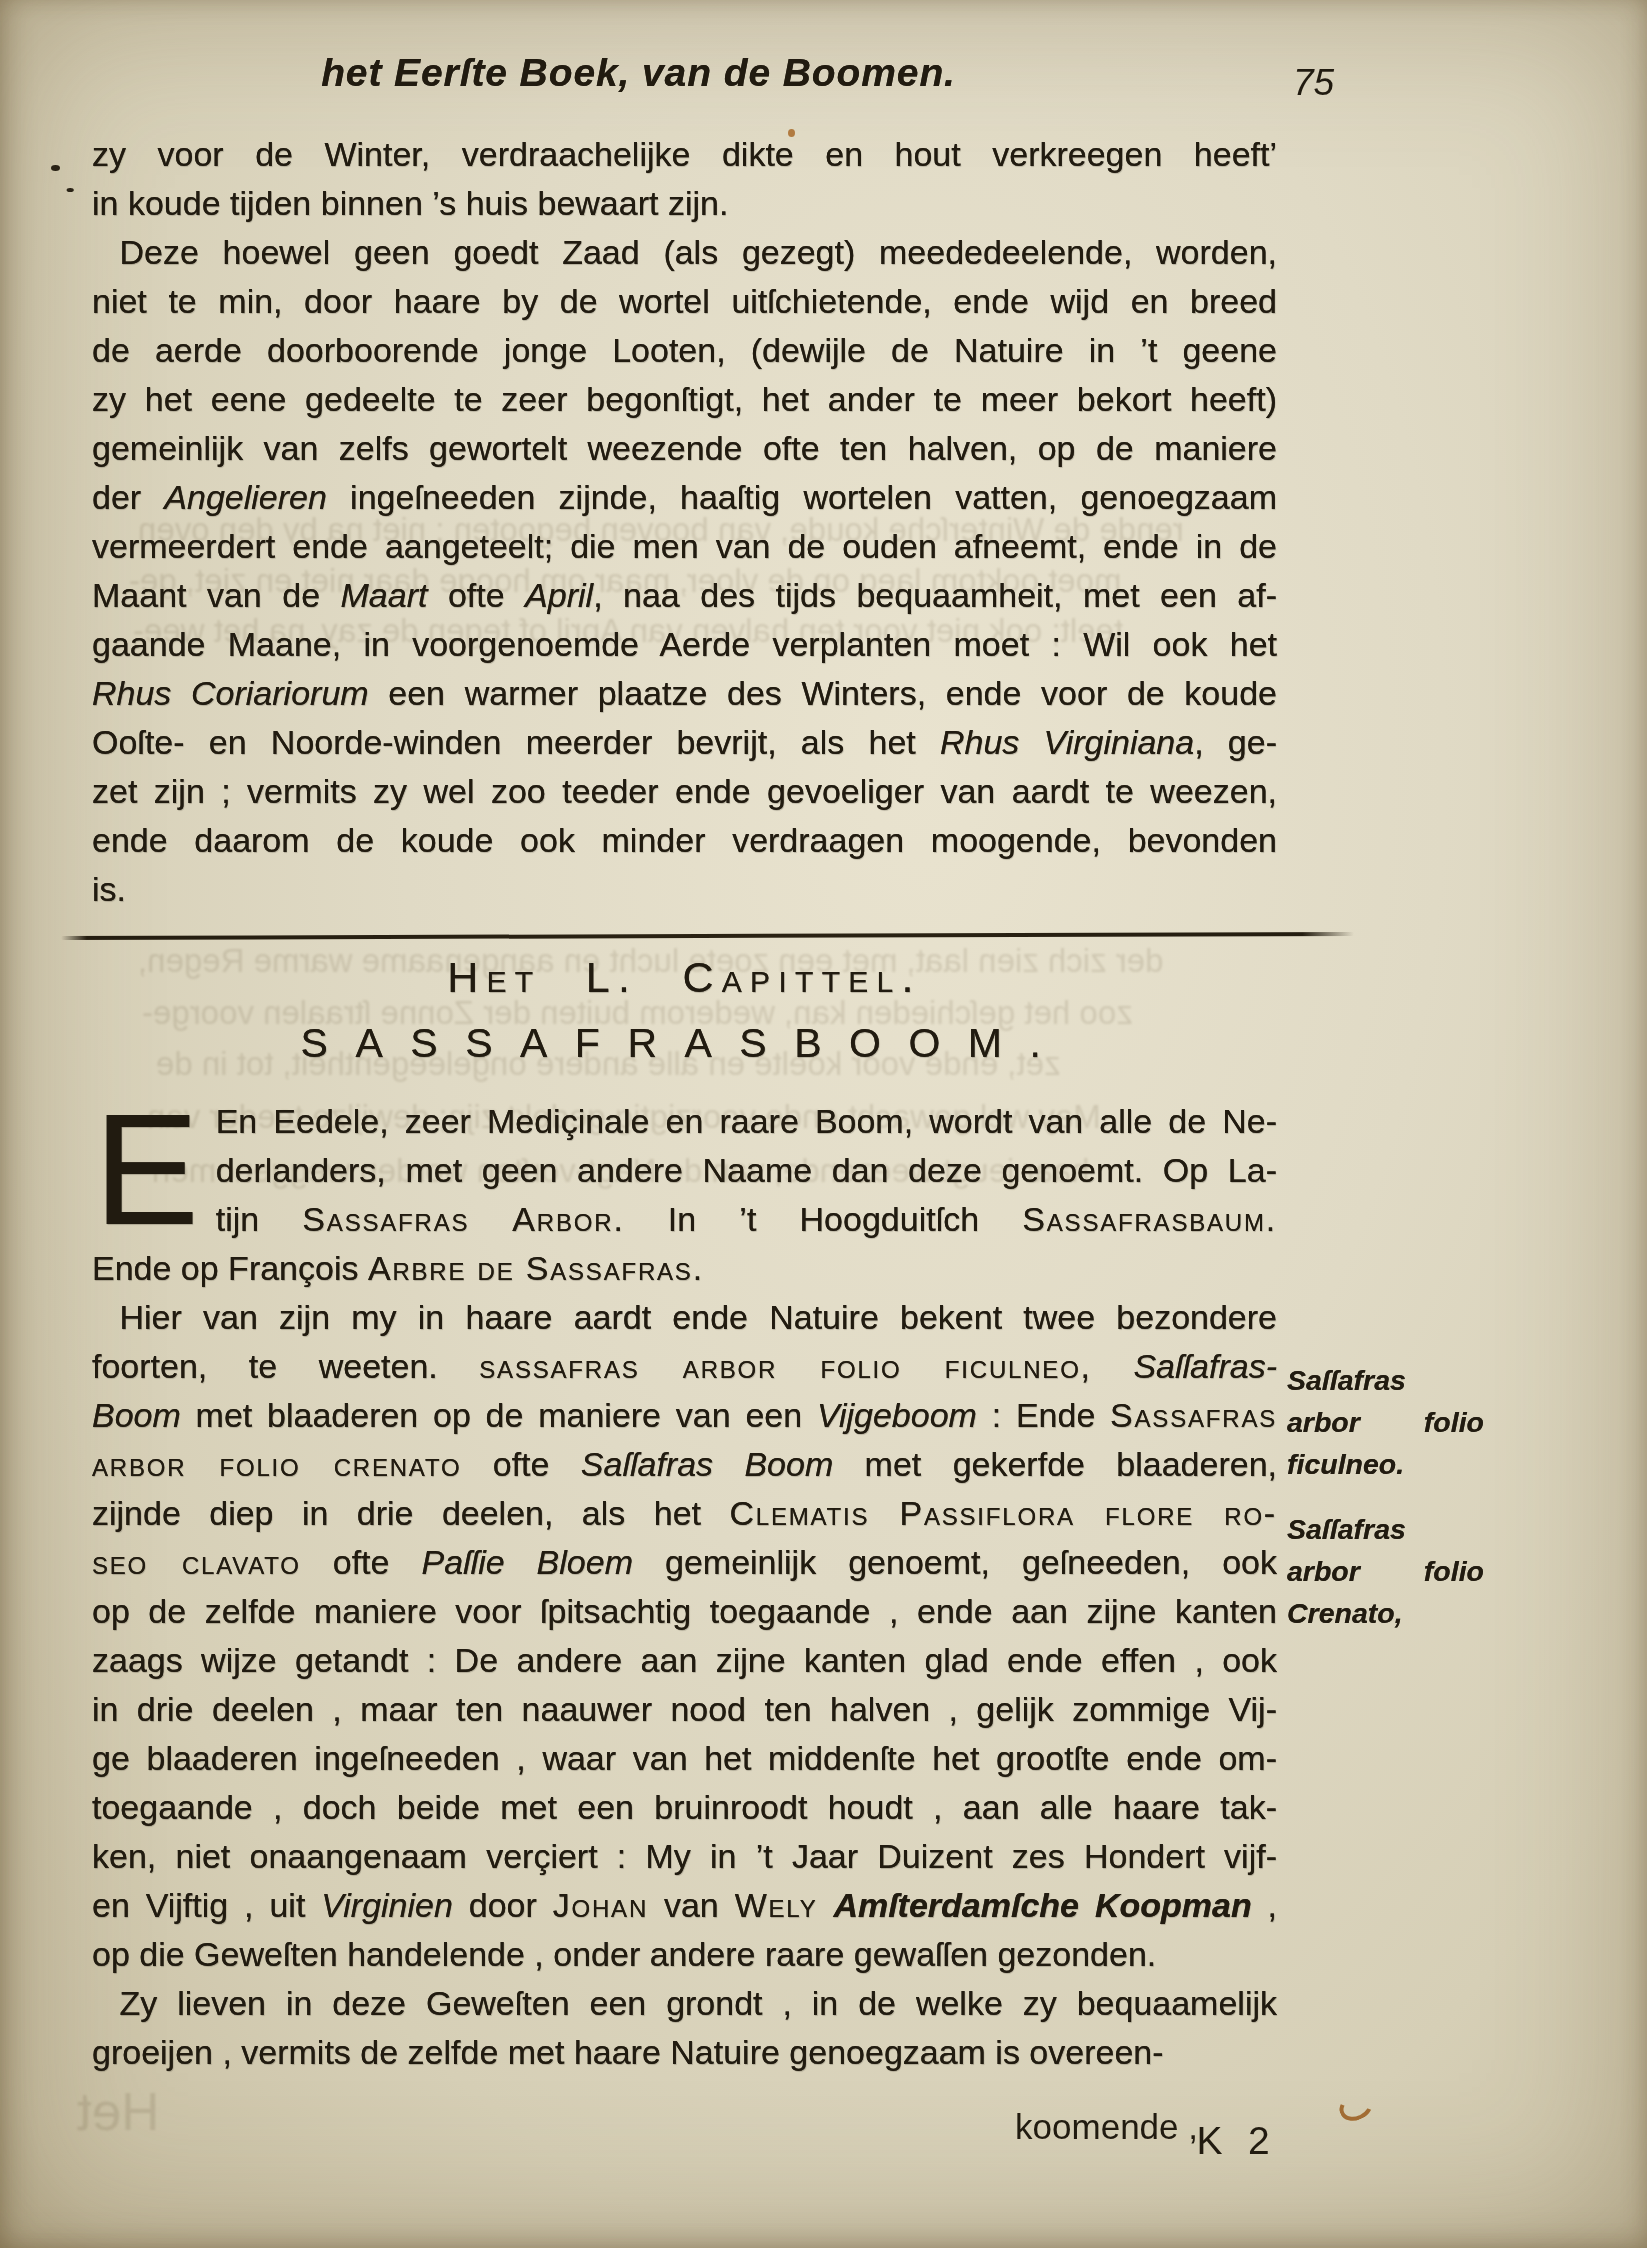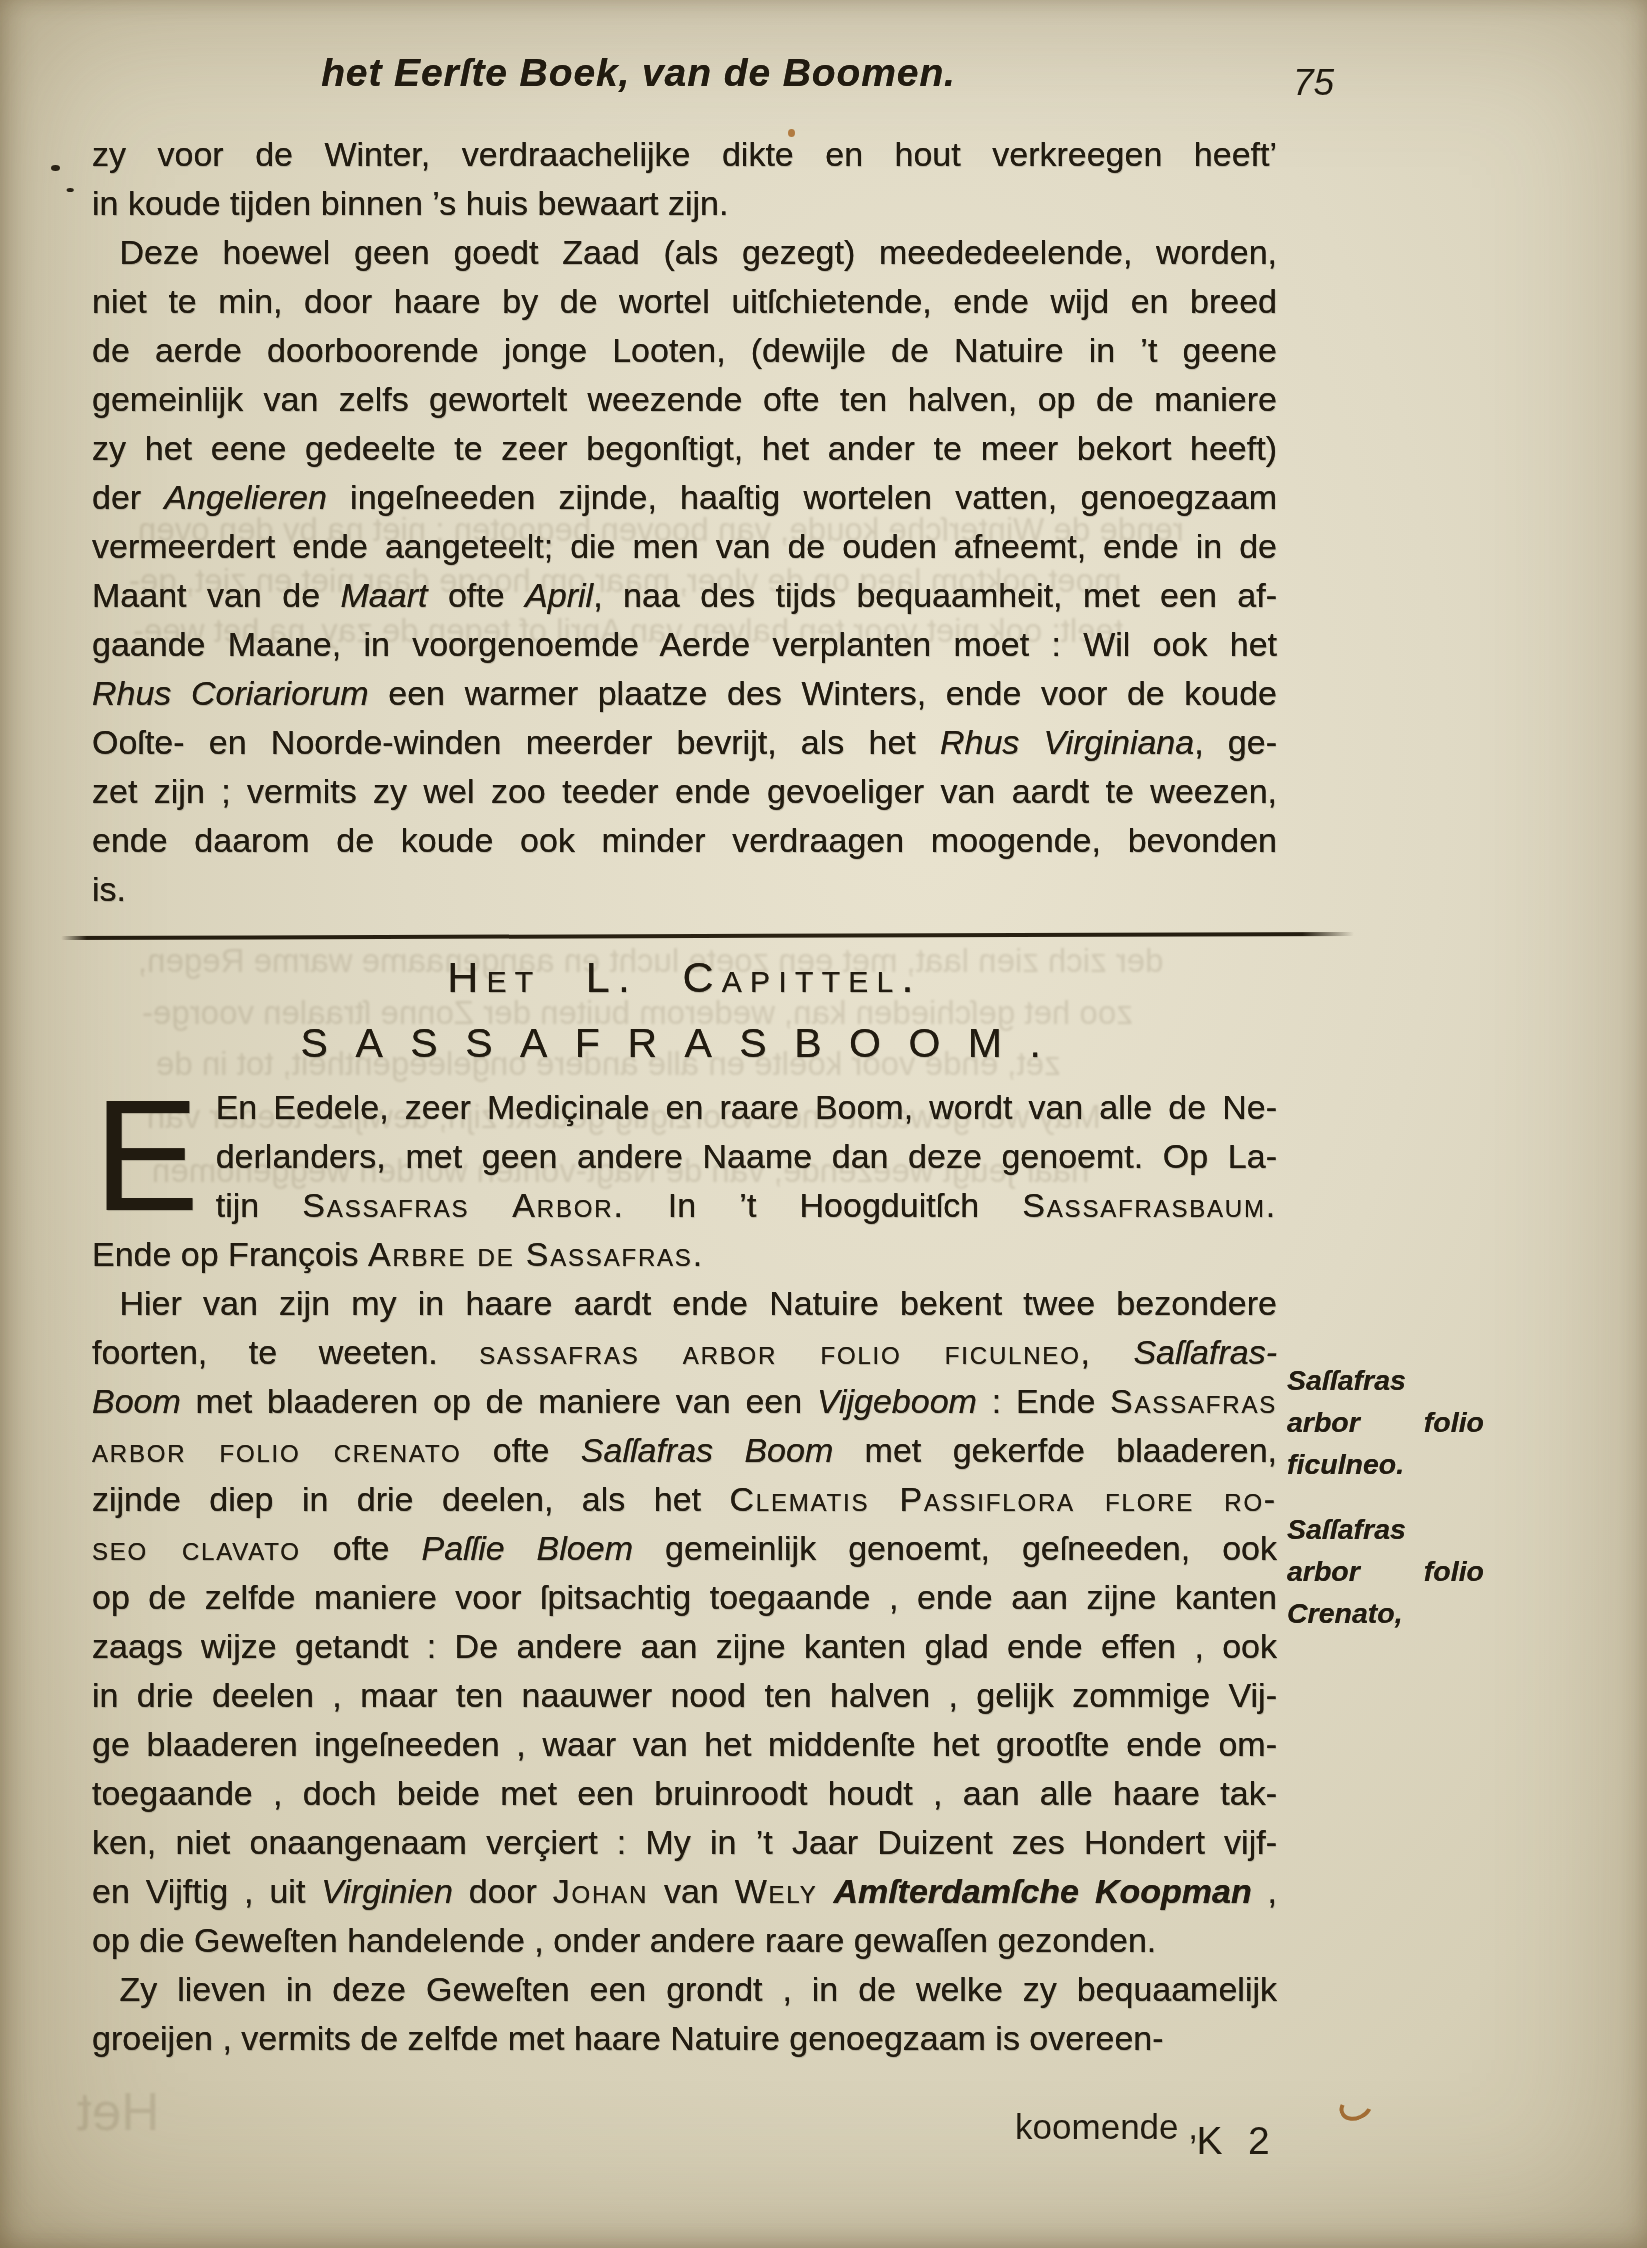--- a/index.html
+++ b/index.html
@@ -42,21 +42,21 @@
   .dropcap{
     float:left;font-size:158px;line-height:132px;height:140px;
     padding:5.5px 16.5px 0 1.8px;
   }
   .rule{
     height:3.7px;margin:20px 0 13px -31px;width:1293px;
     background:linear-gradient(90deg, rgba(30,24,13,0) 0%, #241d10 2%, #2a2213 55%, #241d10 96%, rgba(30,24,13,0) 100%);
     transform:rotate(-0.18deg);
     border-radius:1.8px;
   }
-  .chapter{margin:13px 0 3px;}
+  .chapter{margin:13px 0 17px;}
   .chapter-heading{
     text-align:center;font-variant:small-caps;
     font-size:43px;line-height:53px;letter-spacing:8.3px;word-spacing:24px;
   }
   .chapter-title{
     text-align:center;font-size:41px;line-height:73px;letter-spacing:27.5px;margin-top:3.7px;
   }
   .margin-note{
     position:absolute;left:1287px;width:197px;z-index:2;
     font-style:italic;font-weight:700;font-size:28.5px;line-height:42px;
@@ -107,22 +107,22 @@
 
   <div class="textblock" id="textblock">
       <div class="para">
         <div class="line"><span>zy voor de Winter, verdraachelijke dikte en hout verkreegen heeft’</span></div>
         <div class="line last"><span>in koude tijden binnen ’s huis bewaart zijn.</span></div>
       </div>
       <div class="para">
         <div class="line indent"><span>Deze hoewel geen goedt Zaad (als gezegt) meededeelende, worden,</span></div>
         <div class="line"><span>niet te min, door haare by de wortel uitſchietende, ende wijd en breed</span></div>
         <div class="line"><span>de aerde doorboorende jonge Looten, (dewijle de Natuire in ’t geene</span></div>
+        <div class="line"><span>zy het eene gedeelte te zeer begonſtigt, het ander te meer bekort heeft)</span></div>
         <div class="line"><span>gemeinlijk van zelfs gewortelt weezende ofte ten halven, op de maniere</span></div>
-        <div class="line"><span>zy het eene gedeelte te zeer begonſtigt, het ander te meer bekort heeft)</span></div>
         <div class="line"><span>der </span><span class="it">Angelieren</span><span> ingeſneeden zijnde, haaſtig wortelen vatten, genoegzaam</span></div>
         <div class="line"><span>vermeerdert ende aangeteelt; die men van de ouden afneemt, ende in de</span></div>
         <div class="line"><span>Maant van de </span><span class="it">Maart</span><span> ofte </span><span class="it">April</span><span>, naa des tijds bequaamheit, met een af-</span></div>
         <div class="line"><span>gaande Maane, in voorgenoemde Aerde verplanten moet : Wil ook het</span></div>
         <div class="line"><span class="it">Rhus Coriariorum</span><span> een warmer plaatze des Winters, ende voor de koude</span></div>
         <div class="line"><span>Ooſte- en Noorde-winden meerder bevrijt, als het </span><span class="it">Rhus Virginiana</span><span>, ge-</span></div>
         <div class="line"><span>zet zijn ; vermits zy wel zoo teeder ende gevoeliger van aardt te weezen,</span></div>
         <div class="line"><span>ende daarom de koude ook minder verdraagen moogende, bevonden</span></div>
         <div class="line last"><span>is.</span></div>
       </div>

